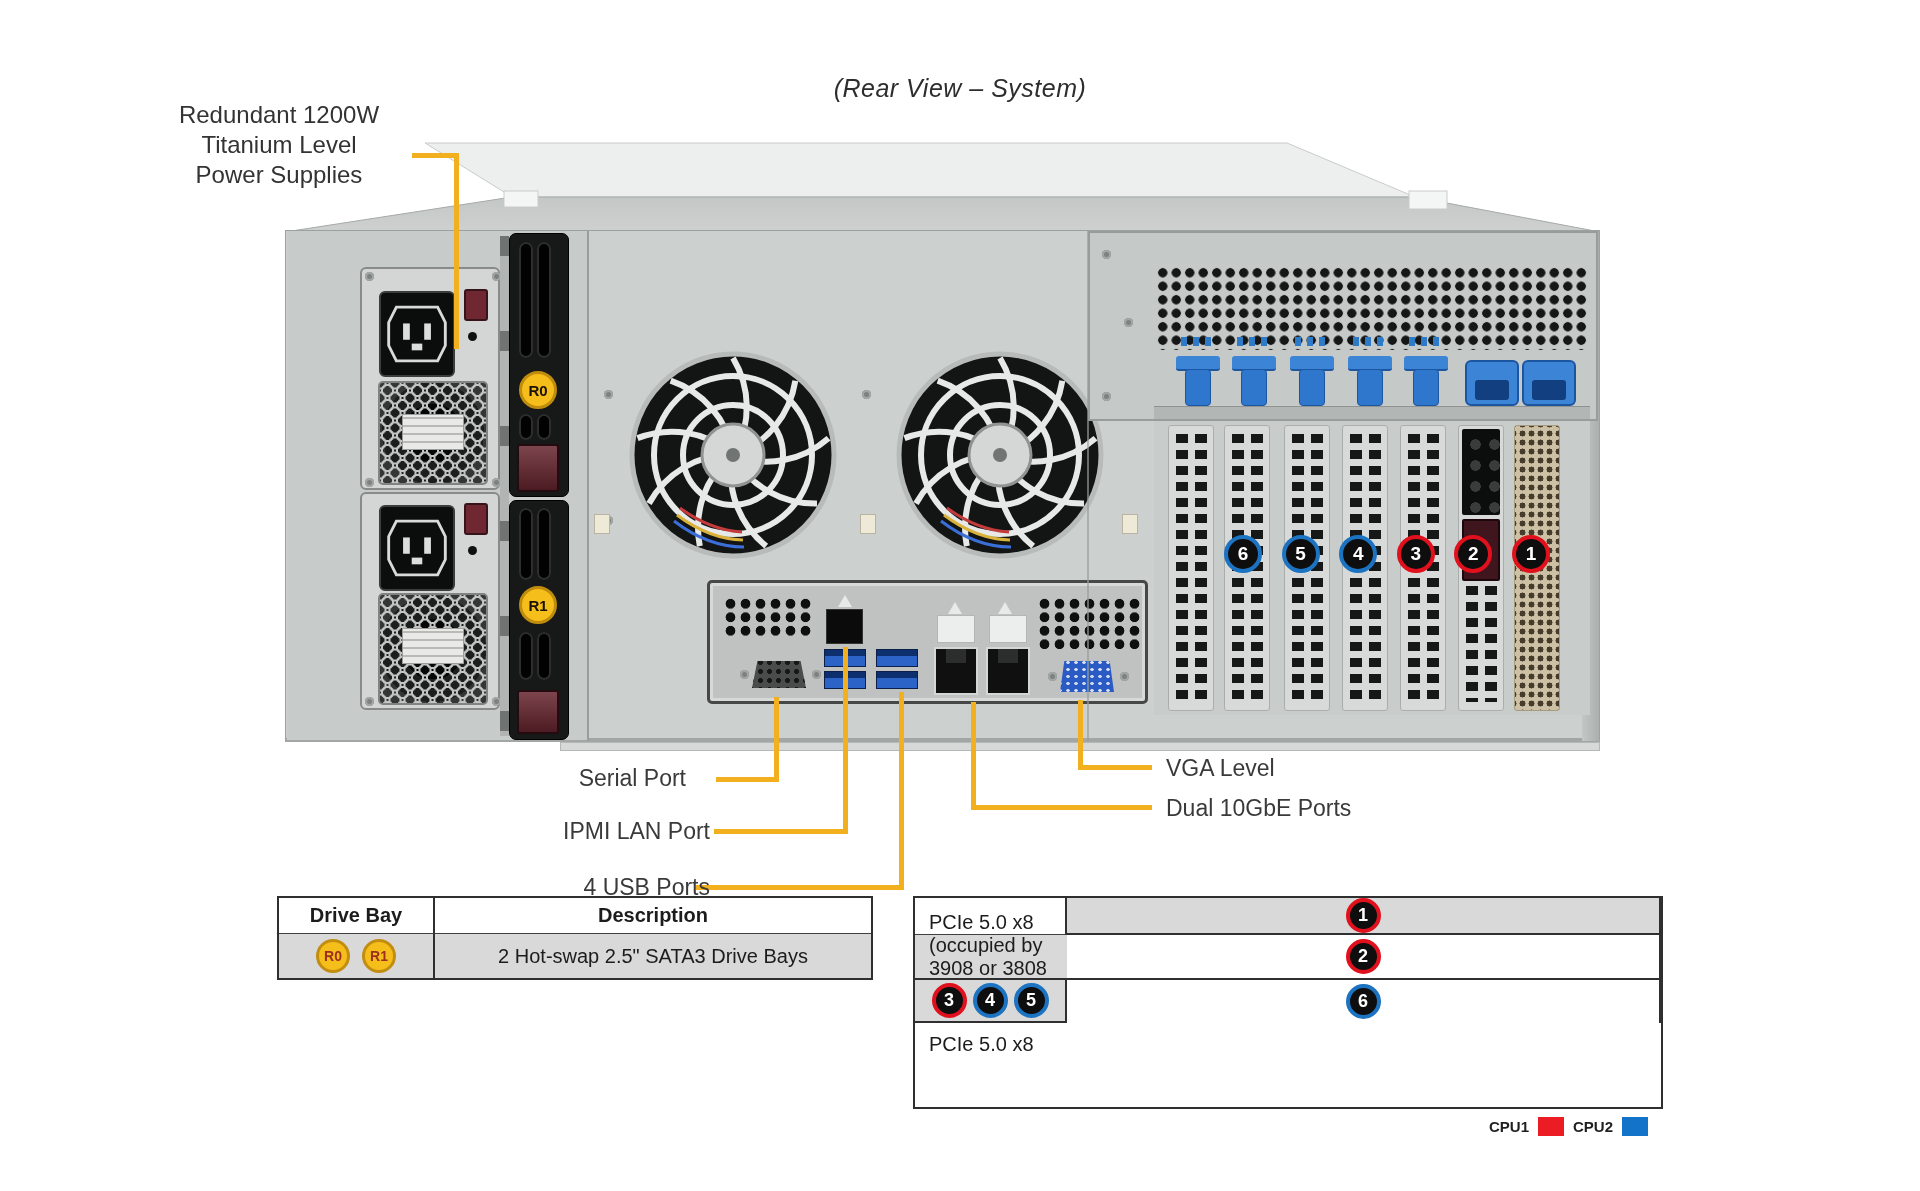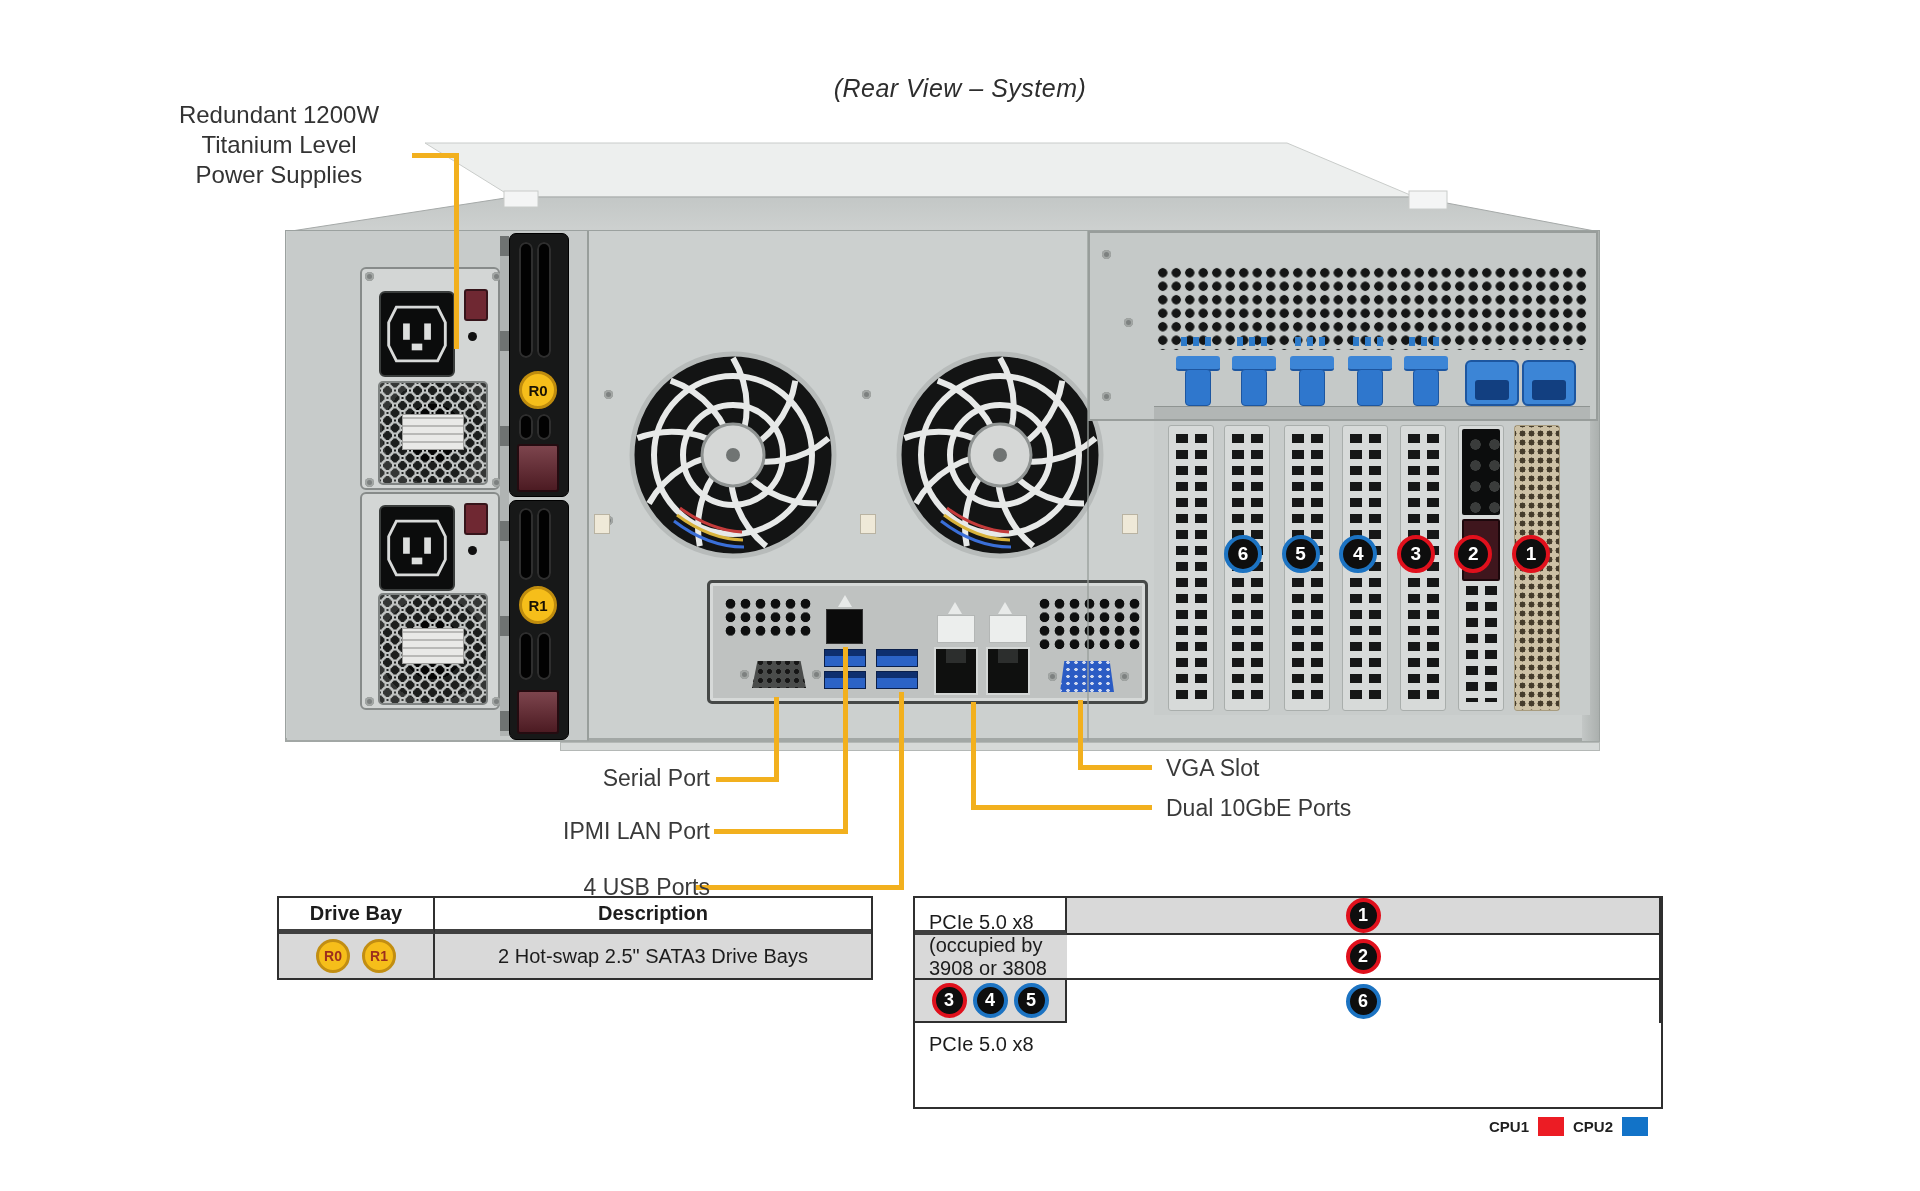--- a/index.html
+++ b/index.html
@@ -110,21 +110,21 @@
     border:4px solid #888;flex:0 0 auto;}
   .ring-red{border-color:var(--badge-red,#E0101C);}
   .ring-blue{border-color:var(--badge-blue,#1C73C2);}
   .chassis-badges{position:absolute;left:1224px;top:535px;display:flex;column-gap:19.6px;}
 
   
   .tbl{position:absolute;border:2px solid #2f2f2f;box-sizing:border-box;background:#fff;display:grid;}
   .cell{border-right:2px solid #2f2f2f;border-bottom:2px solid #2f2f2f;display:flex;align-items:center;
     font-size:20px;color:#1c1c1c;box-sizing:border-box;}
   .cell.last{border-right:none;}
-  .cell.hdr{font-weight:bold;justify-content:center;border-bottom:5px solid #404040;background:#fff;text-align:right;}
+  .cell.hdr{font-weight:bold;justify-content:center;border-bottom:1px solid #404040;background:#fff;text-align:right;}
   .cell.shade{background:var(--row-shade,#D9D9D9);}
   .cell.desc{padding-left:14px;}
   .cell.center{justify-content:center;}
   .cell.bot{border-bottom:none;}
   .badges{display:flex;gap:6px;align-items:center;justify-content:center;width:100%;}
   .badges .nbadge{width:35px;height:35px;font-size:18px;}
   .chips{display:flex;gap:12px;align-items:center;justify-content:center;width:100%;}
   .chip{width:34px;height:34px;border-radius:50%;background:var(--bay-yellow,#F6BE1A);border:3px solid #c28e12;
     box-sizing:border-box;display:flex;align-items:center;justify-content:center;font-size:14px;font-weight:bold;color:#9c2f1d;}
 
@@ -342,24 +342,24 @@
   <div class="cl" style="left:716px;top:777px;width:63px;height:5px"></div>
   <div class="cl" style="left:843px;top:647px;width:5px;height:187px"></div>
   <div class="cl" style="left:714px;top:829px;width:134px;height:5px"></div>
   <div class="cl" style="left:899px;top:692px;width:5px;height:198px"></div>
   <div class="cl" style="left:696px;top:885px;width:208px;height:5px"></div>
   <div class="cl" style="left:1078px;top:700px;width:5px;height:70px"></div>
   <div class="cl" style="left:1078px;top:765px;width:74px;height:5px"></div>
   <div class="cl" style="left:971px;top:702px;width:5px;height:108px"></div>
   <div class="cl" style="left:971px;top:805px;width:181px;height:5px"></div>
 
-  <div class="pl r" style="left:460px;top:765px">Serial Port</div>
+  <div class="pl r" style="left:436px;top:765px">Serial Port</div>
   <div class="pl r" style="left:460px;top:818px">IPMI LAN Port</div>
   <div class="pl r" style="left:460px;top:874px">4 USB Ports</div>
-  <div class="pl" style="left:1166px;top:755px">VGA Slot</div>
+  <div class="pl" style="left:1166px;top:755px">VGA Level</div>
   <div class="pl" style="left:1166px;top:795px">Dual 10GbE Ports</div>
 
   <div class="tbl" style="left:277px;top:896px;width:596px;height:84px;grid-template-columns:156px 1fr;grid-template-rows:36px 1fr">
     <div class="cell hdr">Drive Bay</div>
     <div class="cell hdr last">Description</div>
     <div class="cell shade center bot">
       <span class="chips">
           <span class="chip">R0</span>
           <span class="chip">R1</span>
         </span>

